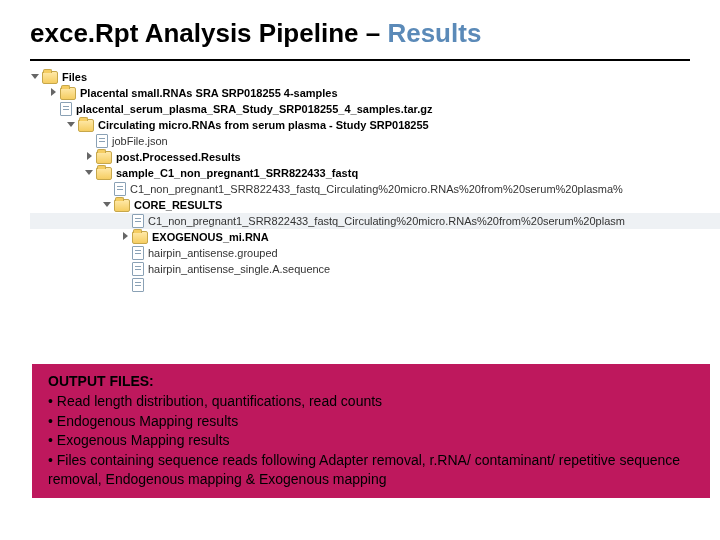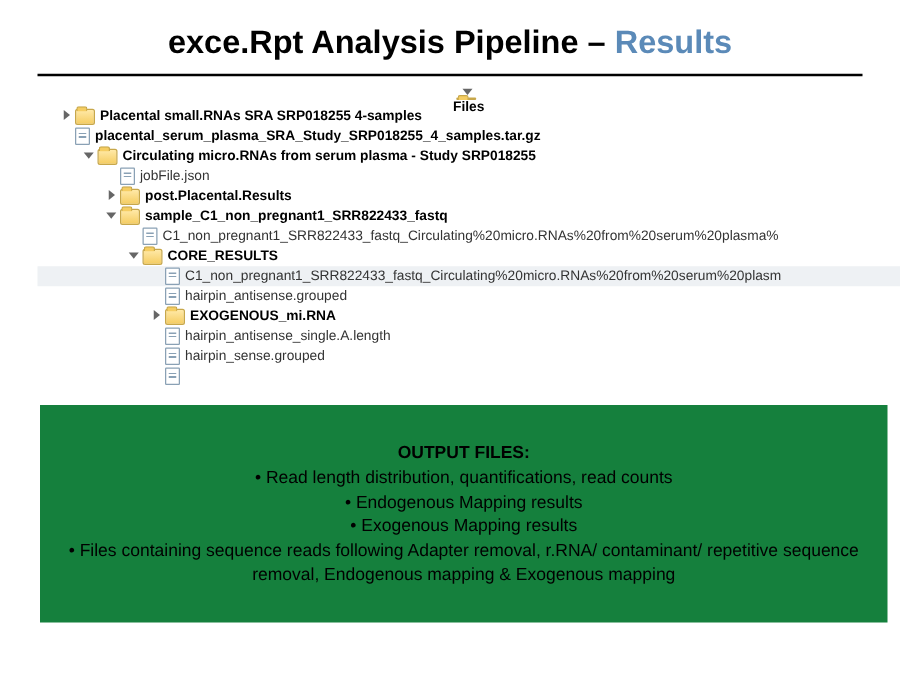--- a/index.html
+++ b/index.html
@@ -1,43 +1,43 @@
 <!DOCTYPE html>
 <html><head>
 <meta charset="utf-8">
 <style>
   * { box-sizing: border-box; margin: 0; padding: 0; }
   html, body { width: 720px; height: 540px; font-family: Arial, sans-serif; background: #fff; overflow: hidden; }
-  .slide { width: 720px; height: 528px; position: relative; background: #fff; text-align: center; }
+  .slide { width: 720px; height: 528px; position: relative; background: #fff; }
   .title { font-size: 26px; font-weight: bold; padding: 18px 30px 10px 30px; color: #000; }
   .title .accent { color: #5b8ab8; }
   .rule { border: none; border-top: 2px solid #000; margin: 0 30px 8px 30px; }
   .tree { padding: 0 0 0 30px; font-size: 11px; color: #333; }
   .node { display: flex; align-items: center; height: 16px; }
   .tw { display: inline-block; width: 10px; height: 10px; margin-right: 2px; text-align: center; line-height: 9px; font-size: 9px; color: #555; }
   .tw::before { content: ''; display: inline-block; width: 0; height: 0; }
   .tw.open { border: none; }
   .tw.open::before { border-left: 4px solid transparent; border-right: 4px solid transparent; border-top: 5px solid #666; }
   .tw.closed::before { border-top: 4px solid transparent; border-bottom: 4px solid transparent; border-left: 5px solid #666; }
   .tw.none { visibility: hidden; }
   .icon { display: inline-block; width: 16px; height: 13px; margin-right: 4px; position: relative; }
   .icon.folder { background: linear-gradient(#ffe9a8,#f5cd62); border: 1px solid #c7a74a; border-radius: 2px; }
   .icon.folder::before { content: ''; position: absolute; left: 0; top: -3px; width: 7px; height: 3px; background: #f5cd62; border: 1px solid #c7a74a; border-bottom: none; border-radius: 2px 2px 0 0; }
   .icon.file { width: 12px; height: 14px; background: #fff; border: 1px solid #8aa1b5; border-radius: 1px; }
   .icon.file::after { content: ''; position: absolute; left: 2px; right: 2px; top: 3px; height: 6px; background: repeating-linear-gradient(#8aa1b5 0, #8aa1b5 1px, transparent 1px, transparent 3px); }
   .label { white-space: nowrap; }
   .label.bold { font-weight: bold; color: #000; }
-  .ind-0 { padding-left: 0px; flex-direction: column; }
+  .ind-0 { padding-left: 0px; }
   .ind-1 { padding-left: 18px; }
   .ind-2 { padding-left: 36px; }
   .ind-3 { padding-left: 54px; }
   .ind-4 { padding-left: 72px; }
   .ind-5 { padding-left: 90px; }
   .sel { background: #eef1f4; }
-  .callout { position: absolute; left: 32px; right: 10px; bottom: 30px; background: #15803d; padding: 28px 16px; font-size: 14px; line-height: 1.4; color: #000; }
+  .callout { position: absolute; left: 32px; right: 10px; bottom: 30px; background: #be185d; padding: 8px 16px; font-size: 14px; line-height: 1.4; color: #000; }
   .callout .h { font-weight: bold; }
 </style>
 </head>
 <body>
 
 <div class="slide">
   <div class="title">
     <span>exce.Rpt Analysis Pipeline </span><span>– </span><span class="accent">Results</span>
   </div>
   <hr class="rule">
@@ -63,21 +63,21 @@
         <span class="label bold">Circulating micro.RNAs from serum plasma - Study SRP018255</span>
       </div>
       <div class="node ind-3">
         <span class="tw none"></span>
         <span class="icon file"></span>
         <span class="label">jobFile.json</span>
       </div>
       <div class="node ind-3">
         <span class="tw closed"></span>
         <span class="icon folder"></span>
-        <span class="label bold">post.Placental.Results</span>
+        <span class="label bold">post.Processed.Results</span>
       </div>
       <div class="node ind-3">
         <span class="tw open"></span>
         <span class="icon folder"></span>
         <span class="label bold">sample_C1_non_pregnant1_SRR822433_fastq</span>
       </div>
       <div class="node ind-4">
         <span class="tw none"></span>
         <span class="icon file"></span>
         <span class="label">C1_non_pregnant1_SRR822433_fastq_Circulating%20micro.RNAs%20from%20serum%20plasma%</span>
@@ -86,38 +86,33 @@
         <span class="tw open"></span>
         <span class="icon folder"></span>
         <span class="label bold">CORE_RESULTS</span>
       </div>
       <div class="node ind-5 sel">
         <span class="tw none"></span>
         <span class="icon file"></span>
         <span class="label">C1_non_pregnant1_SRR822433_fastq_Circulating%20micro.RNAs%20from%20serum%20plasm</span>
       </div>
       <div class="node ind-5">
-        <span class="tw none"></span>
-        <span class="icon file"></span>
-        <span class="label">hairpin_antisense.grouped</span>
-      </div>
-      <div class="node ind-5">
         <span class="tw closed"></span>
         <span class="icon folder"></span>
         <span class="label bold">EXOGENOUS_mi.RNA</span>
       </div>
       <div class="node ind-5">
         <span class="tw none"></span>
         <span class="icon file"></span>
-        <span class="label">hairpin_antisense_single.A.length</span>
+        <span class="label">hairpin_antisense.grouped</span>
       </div>
       <div class="node ind-5">
         <span class="tw none"></span>
         <span class="icon file"></span>
-        <span class="label">hairpin_sense.grouped</span>
+        <span class="label">hairpin_antisense_single.A.sequence</span>
       </div>
       <div class="node ind-5">
         <span class="tw none"></span>
         <span class="icon file"></span>
       </div>
     </div>
   <div class="callout">
     <div class="h">OUTPUT FILES:</div>
     <div>• Read length distribution, quantifications, read counts</div>
     <div>• Endogenous Mapping results</div>

